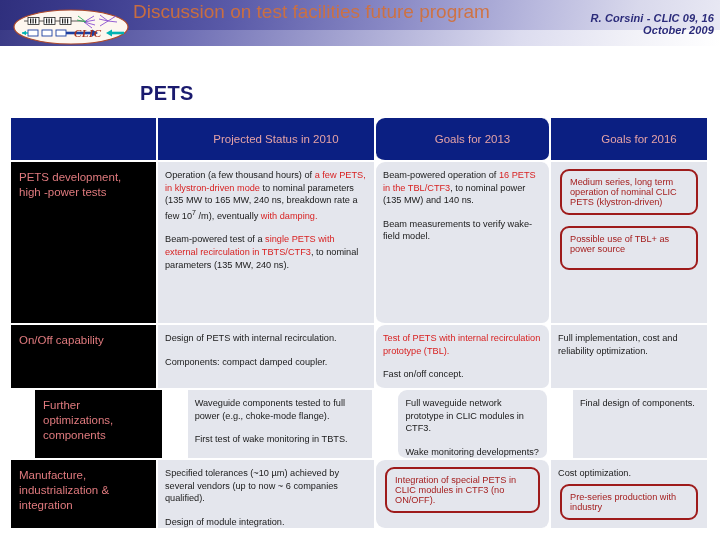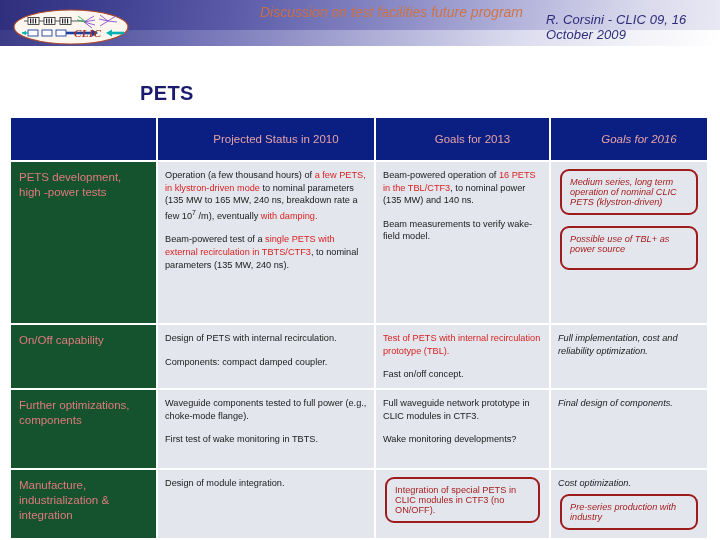--- a/index.html
+++ b/index.html
@@ -30,36 +30,35 @@
     left: 0; top: 30px;
     width: 720px; height: 16px;
     background: linear-gradient(100deg,
         #3a3a86 0%, #6e6eb4 25%, #a9a9d4 50%,
         #dcdcef 72%, #f2f2f8 88%, #ffffff 100%);
   }
   #title {
     position: absolute;
     left: 133px; top: 2px;
     width: 390px;
-    font-size: 14px;
+    font-size: 19px;
     line-height: 20px;
     color: #d2703a;
-    text-align: right;
+    text-align: left;
     font-weight: normal;
     opacity: 0.92;
-    font-style: italic;
   }
   #date-line {
     position: absolute;
     left: 546px; top: 12px;
     width: 168px;
-    text-align: left;
-    font-size: 13px;
+    text-align: right;
+    font-size: 11px;
     font-style: italic;
-    font-weight: normal;
+    font-weight: bold;
     color: #2b2b7a;
     letter-spacing: 0.1px;
   }
 
   
   #logo {
     position: absolute;
     left: 12px; top: 8px;
     width: 118px; height: 38px;
   }
@@ -83,35 +82,35 @@
   .row { display: flex; width: 100%; }
   .cell {
     position: relative;
     border-right: 2px solid #ffffff;
     border-bottom: 2px solid #ffffff;
     overflow: hidden;
   }
   .cell:last-child { border-right: none; }
   .c1 { width: 147px; }
   .c2 { width: 218px; }
-  .c3 { width: 175px; }
-  .c4 { width: 156px; font-style: italic; }
+  .c3 { width: 175px; border-radius: 9px; }
+  .c4 { width: 156px; }
 
   .hdr-cell {
     background: #0b1f82;
     height: 44px;
     display: flex;
     align-items: center;
     justify-content: center;
     color: #e4a2a6;
     font-size: 11.5px;
     padding-left: 20px;
   }
   .rowhead {
-    background: #14532d;
+    background: #000000;
     color: #e07a7e;
     font-size: 11.5px;
     padding: 8px 18px 6px 8px;
     line-height: 15px;
   }
   .body-cell {
     background: #e4e6ed;
     color: #1a1a1a;
     font-size: 9.2px;
     line-height: 12.6px;
@@ -129,21 +128,21 @@
     color: #a52020;
     font-size: 9.2px;
     line-height: 10px;
     padding: 6px 8px;
     margin: 0 2px 11px 2px;
   }
 
   
   .r1 .cell { height: 163px; }
   .r2 .cell { height: 65px; }
-  .r3 .cell { height: 80px; }
+  .r3 .cell { height: 70px; margin-left: 24px; }
   .r4 .cell { height: 68px; }
   .r4 .cell { border-bottom: none; }
 
   .sup { font-size: 7px; vertical-align: super; }
 </style>
 </head>
 <body>
 
 <div id="slide">
 
@@ -262,20 +261,21 @@
         <p>Wake monitoring developments?</p>
       </div>
       <div class="cell c4 body-cell">
         <p>Final design of components.</p>
       </div>
     </div>
 
     <div class="row r4">
       <div class="cell c1 rowhead">Manufacture, industrialization &amp; integration</div>
       <div class="cell c2 body-cell">
+        <p>Specified tolerances (~10 µm) achieved by several vendors (up to now ~ 6 companies qualified).</p>
         <p>Design of module integration.</p>
       </div>
       <div class="cell c3 body-cell">
         <div class="callout" style="margin-bottom:4px;">Integration of special PETS in CLIC modules in CTF3 (no ON/OFF).</div>
 
       </div>
       <div class="cell c4 body-cell">
         <p style="margin-bottom:4px;">Cost optimization.</p>
         <div class="callout">Pre-series production with industry</div>
       </div>

